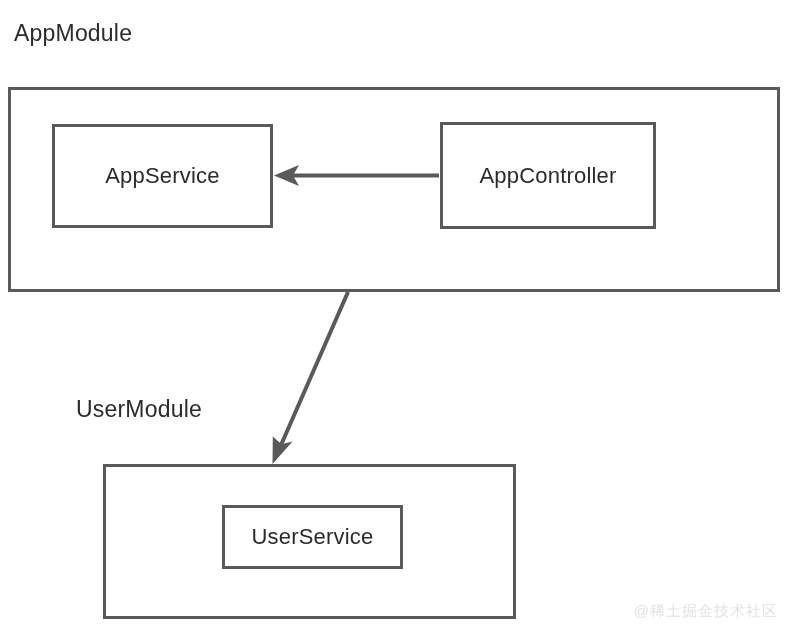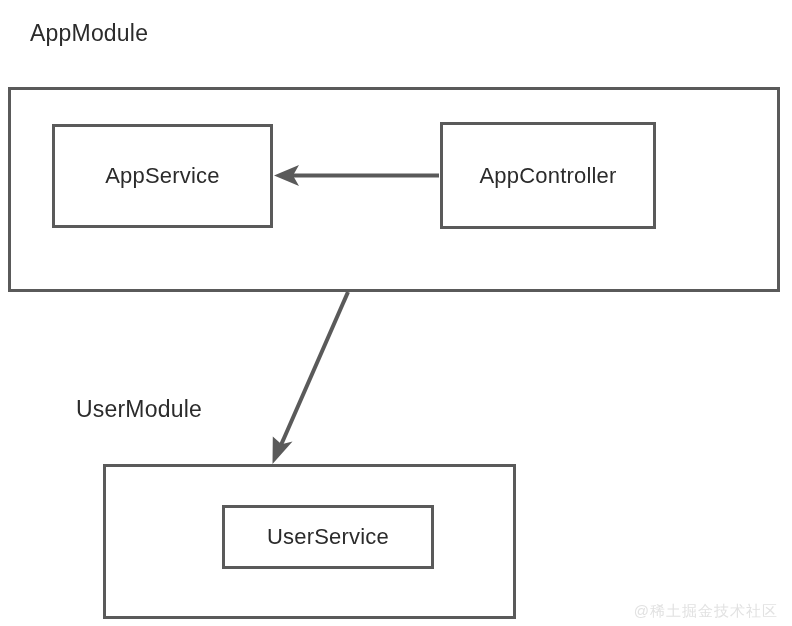--- a/index.html
+++ b/index.html
@@ -22,21 +22,21 @@
   .module-label {
     position: absolute;
     font-family: "Liberation Sans", sans-serif;
     font-size: 23px;
     font-weight: 400;
     color: #2b2b2b;
     letter-spacing: 0.2px;
     white-space: nowrap;
     line-height: 1;
   }
-  #app-module-label  { left: 14px;  top: 22px; margin-left: 16px; }
+  #app-module-label  { left: 14px;  top: 22px; }
   #user-module-label { left: 76px;  top: 398px; }
 
   
   .module-box {
     position: absolute;
     box-sizing: border-box;
     border: 3px solid #5a5a5a;
     background: #ffffff;
   }
   #app-module-box {
@@ -79,21 +79,21 @@
   }
   #app-controller-box {
     left: 440px;
     top: 122px;
     width: 216px;
     height: 107px;
   }
   #user-service-box {
     left: 222px;
     top: 505px;
-    width: 212px;
+    width: 181px;
     height: 64px;
   }
 
   
   #connectors {
     position: absolute;
     left: 0;
     top: 0;
     width: 792px;
     height: 626px;

